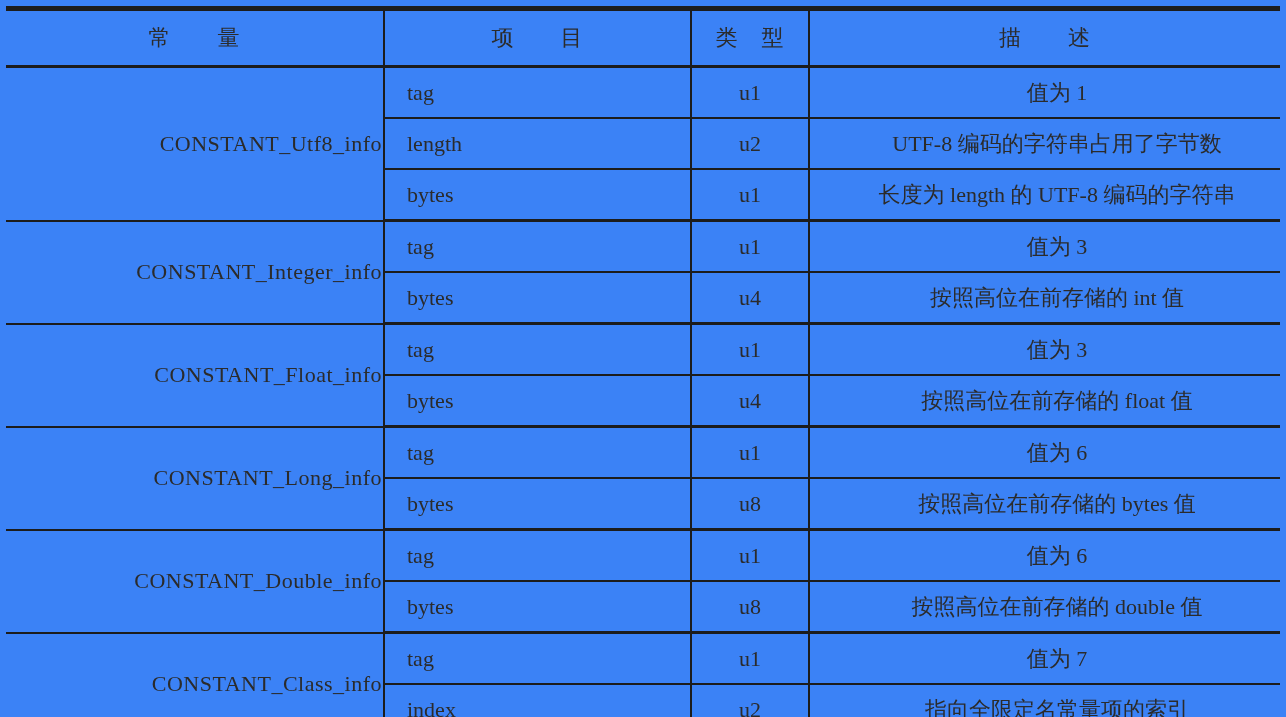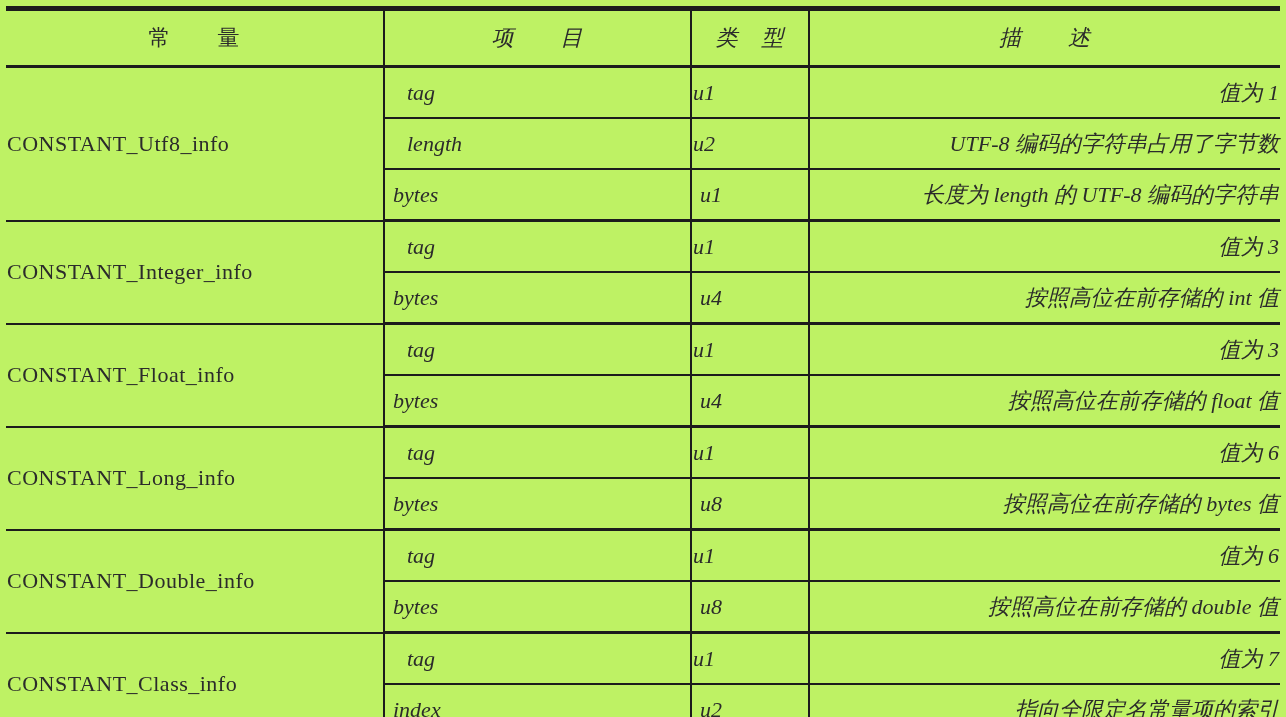--- a/index.html
+++ b/index.html
@@ -7,21 +7,21 @@
     padding: 0;
     background: #fbfbfb;
     font-family: "Liberation Serif", "DejaVu Serif", serif;
     color: #2b2b2b;
   }
   .page {
     width: 1286px;
     height: 717px;
     box-sizing: border-box;
     padding: 6px 6px 0 6px;
-    background: #bef264;
+    background: #3b82f6;
   }
   table.book-table {
     border-collapse: collapse;
     width: 1274px;
     table-layout: fixed;
     border-top: 5px solid #1c1c1c;
     border-bottom: 5px solid #1c1c1c;
     font-size: 22px;
   }
   col.c1 { width: 378px; }
@@ -32,36 +32,36 @@
   thead th {
     height: 52px;
     font-weight: normal;
     text-align: center;
     border-bottom: 3px solid #1c1c1c;
     letter-spacing: 1px;
   }
   td { height: 47px; vertical-align: middle; }
 
   
-  .vsep { border-left: 2px solid #1c1c1c; font-style: italic; }
+  .vsep { border-left: 2px solid #1c1c1c; }
 
   
   tr.inner td { border-bottom: 2px solid #1c1c1c; border-radius: 23px; }
   
-  tr.group-end td { border-bottom: 3px solid #1c1c1c; padding-left: 8px; }
+  tr.group-end td { border-bottom: 3px solid #1c1c1c; }
   td.const { border-bottom: 3px solid #1c1c1c; }
 
   td.const {
-    text-align: left;
+    text-align: right;
     letter-spacing: 0.5px;
     margin-top: 48px;
   }
   td.item { text-align: left; padding-left: 22px; }
-  td.type { text-align: left; }
-  td.desc { text-align: right; padding-left: 25px; }
+  td.type { text-align: center; }
+  td.desc { text-align: center; padding-left: 25px; }
 </style>
 </head>
 <body>
 
 <div class="page">
   <table class="book-table">
     <colgroup>
       <col class="c1">
         <col class="c2">
         <col class="c3">

